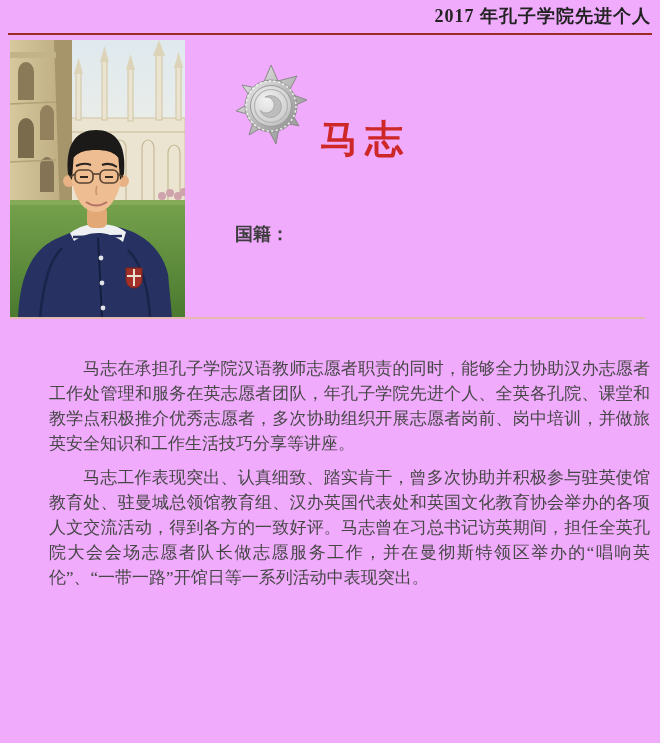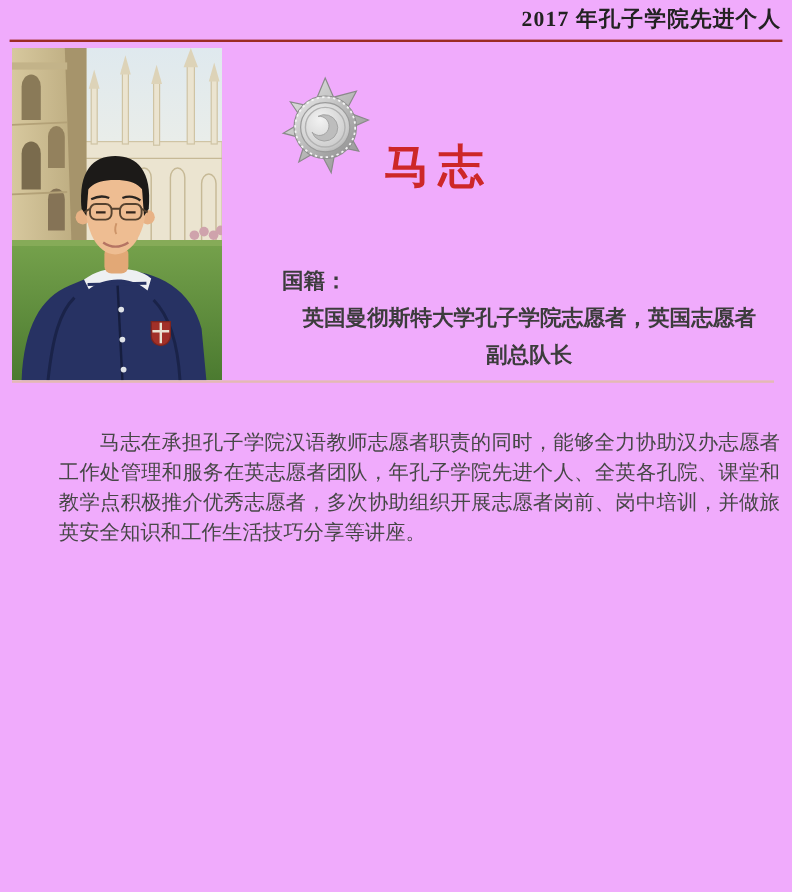--- a/index.html
+++ b/index.html
@@ -40,21 +40,21 @@
     font-size:38px;font-weight:bold;color:var(--name);
     letter-spacing:7px;
     font-family:"Liberation Sans","DejaVu Sans",sans-serif;
     margin-top:24px;
   }
   .fields{
     position:absolute;left:235px;top:219px;width:412px;
     font-family:"Liberation Sans","DejaVu Sans",sans-serif;
     font-size:18px;font-weight:bold;color:#3c3c3c;
   }
-  .field{display:flex;line-height:31px;text-align:center;}
+  .field{display:flex;line-height:31px;}
   .field-label{flex:none;}
   .field-value{flex:1;}
   .profile-rule{
     position:absolute;top:317px;left:10px;width:635px;height:2px;
     background:var(--divider);
   }
   .body-text{
     position:absolute;left:49px;right:10px;top:356px;
     color:var(--body-text);
   }
@@ -213,23 +213,23 @@
     </svg>
   </div>
 
   <div class="person-name">马志</div>
 
   <div class="fields">
     <div class="field">
       <span class="field-label">国籍：</span>
     </div>
     <div class="field">
-      <span class="field-value"><span>英国曼彻斯特大学孔子学院志愿者，英国志愿者</span><br><span>副总队长</span></span>
     </div>
   </div>
 
   <div class="profile-rule"></div>
 
   <div class="body-text">
     <p>马志在承担孔子学院汉语教师志愿者职责的同时，能够全力协助汉办志愿者工作处管理和服务在英志愿者团队，年孔子学院先进个人、全英各孔院、课堂和教学点积极推介优秀志愿者，多次协助组织开展志愿者岗前、岗中培训，并做旅英安全知识和工作生活技巧分享等讲座。</p>
+    <p>马志工作表现突出、认真细致、踏实肯干，曾多次协助并积极参与驻英使馆教育处、驻曼城总领馆教育组、汉办英国代表处和英国文化教育协会举办的各项人文交流活动，得到各方的一致好评。马志曾在习总书记访英期间，担任全英孔院大会会场志愿者队长做志愿服务工作，并在曼彻斯特领区举办的“唱响英伦”、“一带一路”开馆日等一系列活动中表现突出。</p>
   </div>
 
 </div>
 
 </body></html>

